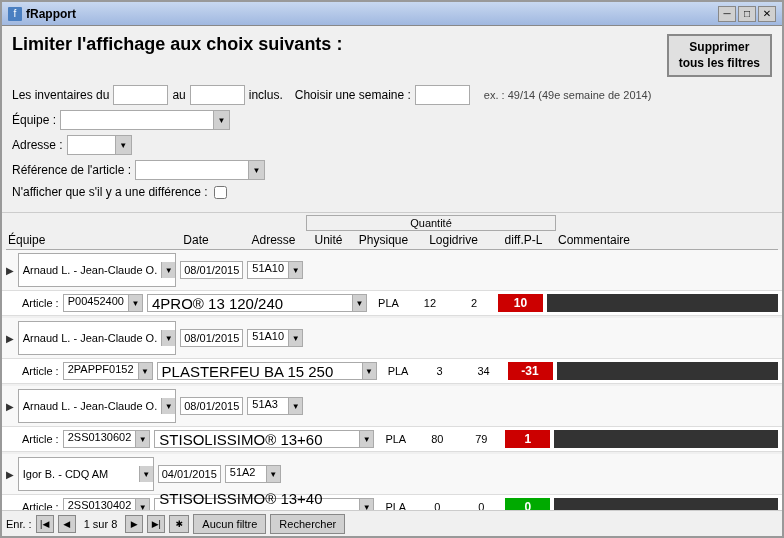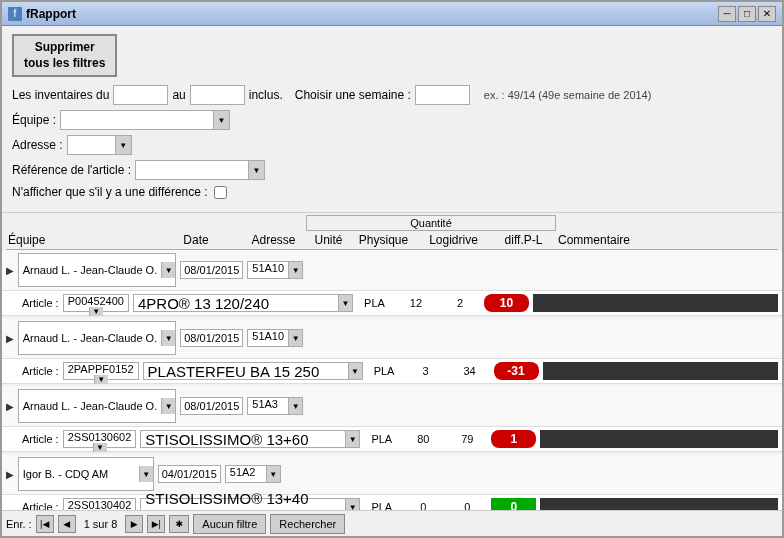--- a/index.html
+++ b/index.html
@@ -245,25 +245,24 @@
       padding: 3px 4px 3px 20px;
       gap: 4px;
       background: white;
     }
     .article-label {
       font-size: 11px;
       white-space: nowrap;
     }
     .article-combo {
       display: flex;
-      align-items: center;
-      border: 1px solid #aaa;
-      background: white;
-      height: 18px;
-      flex-direction: column;
+      align-items: flex-start;
+      border: 1px solid #aaa;
+      background: white;
+      height: 18px;
     }
     .article-combo span {
       padding: 0 4px;
       font-size: 11px;
     }
     .article-combo .arrow {
       width: 14px;
       height: 16px;
       background: #d0d0d0;
       border-left: 1px solid #aaa;
@@ -309,21 +308,21 @@
     .diff-badge {
       width: 45px;
       height: 18px;
       display: flex;
       align-items: center;
       justify-content: center;
       font-weight: bold;
       font-size: 12px;
       color: white;
     }
-    .diff-red { background: #cc0000; border-radius: 8px; }
+    .diff-red { background: #cc0000; }
     .diff-green { background: #00aa00; }
     .comment-field {
       flex: 1;
       height: 18px;
       border: 1px solid #333;
       background: #333;
     }
     .bottom-bar {
       display: flex;
       align-items: center;
@@ -377,20 +376,21 @@
       <button class="title-btn">─</button>
       <button class="title-btn">□</button>
       <button class="title-btn">✕</button>
     </div>
   </div>
 
   <div class="content">
 
     <div class="filter-section">
       <div class="filter-header">
+        <div class="filter-title">Limiter l'affichage aux choix suivants :</div>
         <button class="delete-filter-btn" style="white-space:pre-line;">Supprimer
 tous les filtres</button>
       </div>
 
       <div class="filter-row">
         <span class="filter-label">Les inventaires du</span>
         <input class="filter-input small" type="text" value="" style="">
         <span class="filter-label">au</span>
         <input class="filter-input small" type="text" value="" style="">
         <span class="filter-label">inclus.</span>

